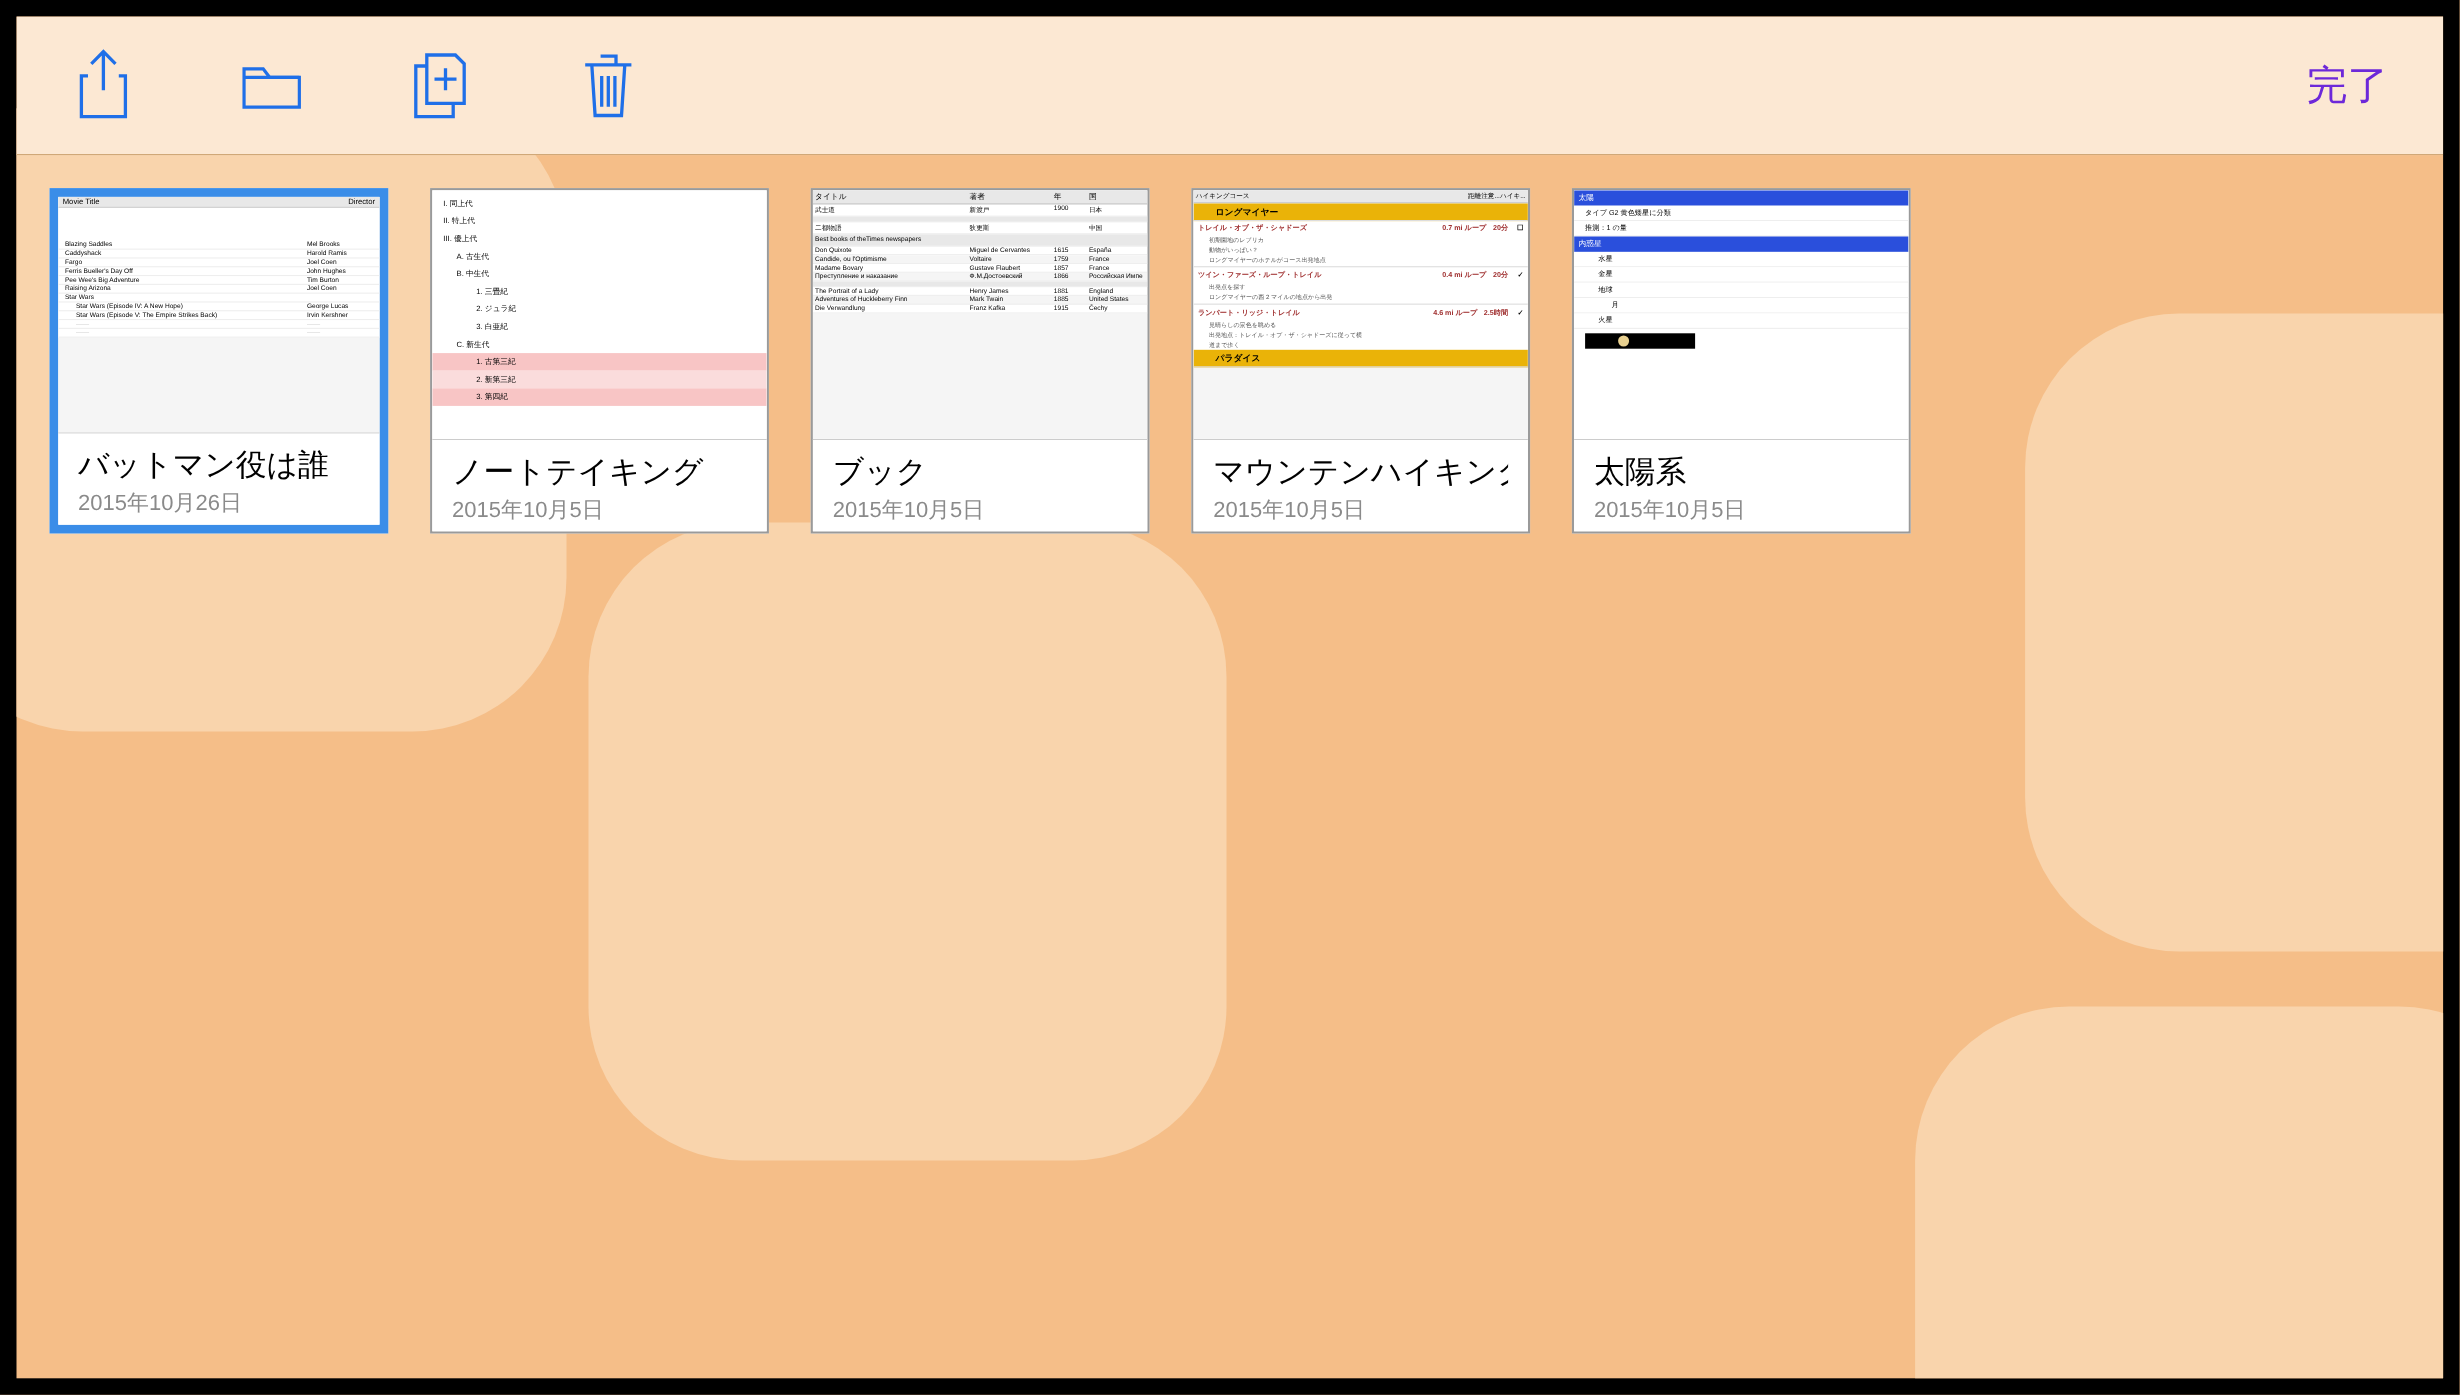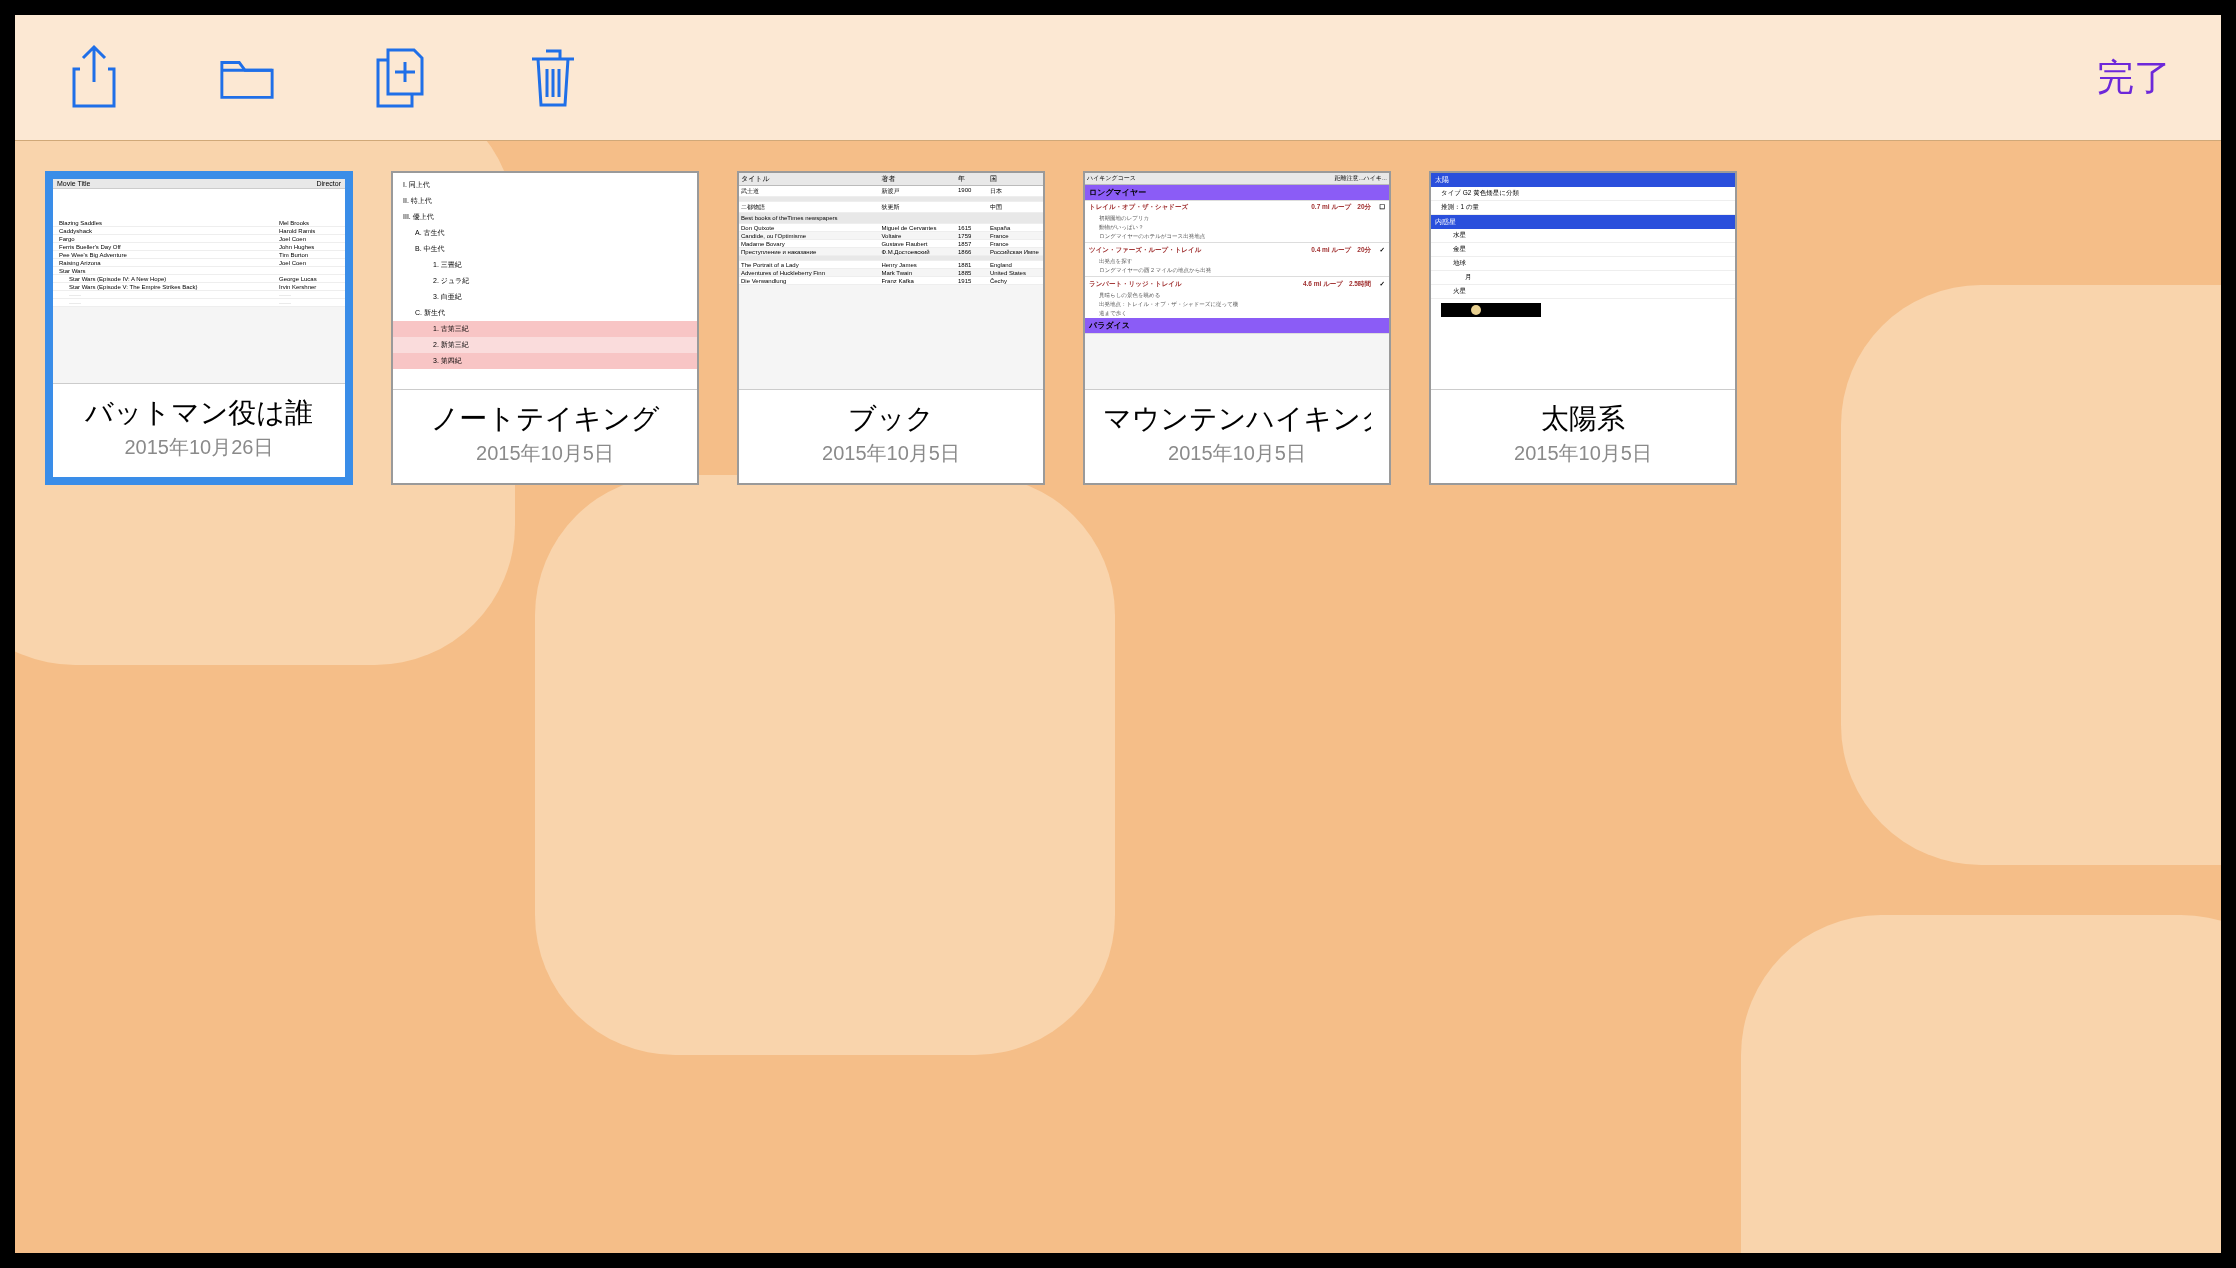--- a/index.html
+++ b/index.html
@@ -89,23 +89,22 @@
     .card-preview {
       flex: 1;
       background: #f5f5f5;
       overflow: hidden;
       font-size: 8px;
       padding: 0;
       position: relative;
     }
     .card-footer {
       background: #fff;
-      padding: 10px 18px 16px 18px;
+      padding: 10px 18px 6px 18px;
       border-top: 1px solid #ccc;
-      text-align: center;
     }
     .card-title {
       font-size: 28px;
       color: #000;
       white-space: nowrap;
       overflow: hidden;
     }
     .card-date {
       font-size: 20px;
       color: #8a8a8a;
@@ -168,24 +167,24 @@
     .p4-header {
       background: #e8e8e8;
       display: flex;
       font-size: 6px;
       padding: 1px 2px;
       justify-content: space-between;
       border-bottom: 1px solid #bbb;
     }
     .p4-body { background: #fff; }
     .p4-title {
-      background: #8b5cf6;
+      background: #eab308;
       font-size: 8px;
       font-weight: bold;
-      padding: 2px 4px;
+      padding: 2px 20px;
       border-bottom: 1px solid #ddd;
     }
     .p4-section .p4-trail {
       display: flex;
       justify-content: space-between;
       padding: 2px 4px;
       font-size: 6.5px;
       color: #a03030;
       font-weight: bold;
     }

